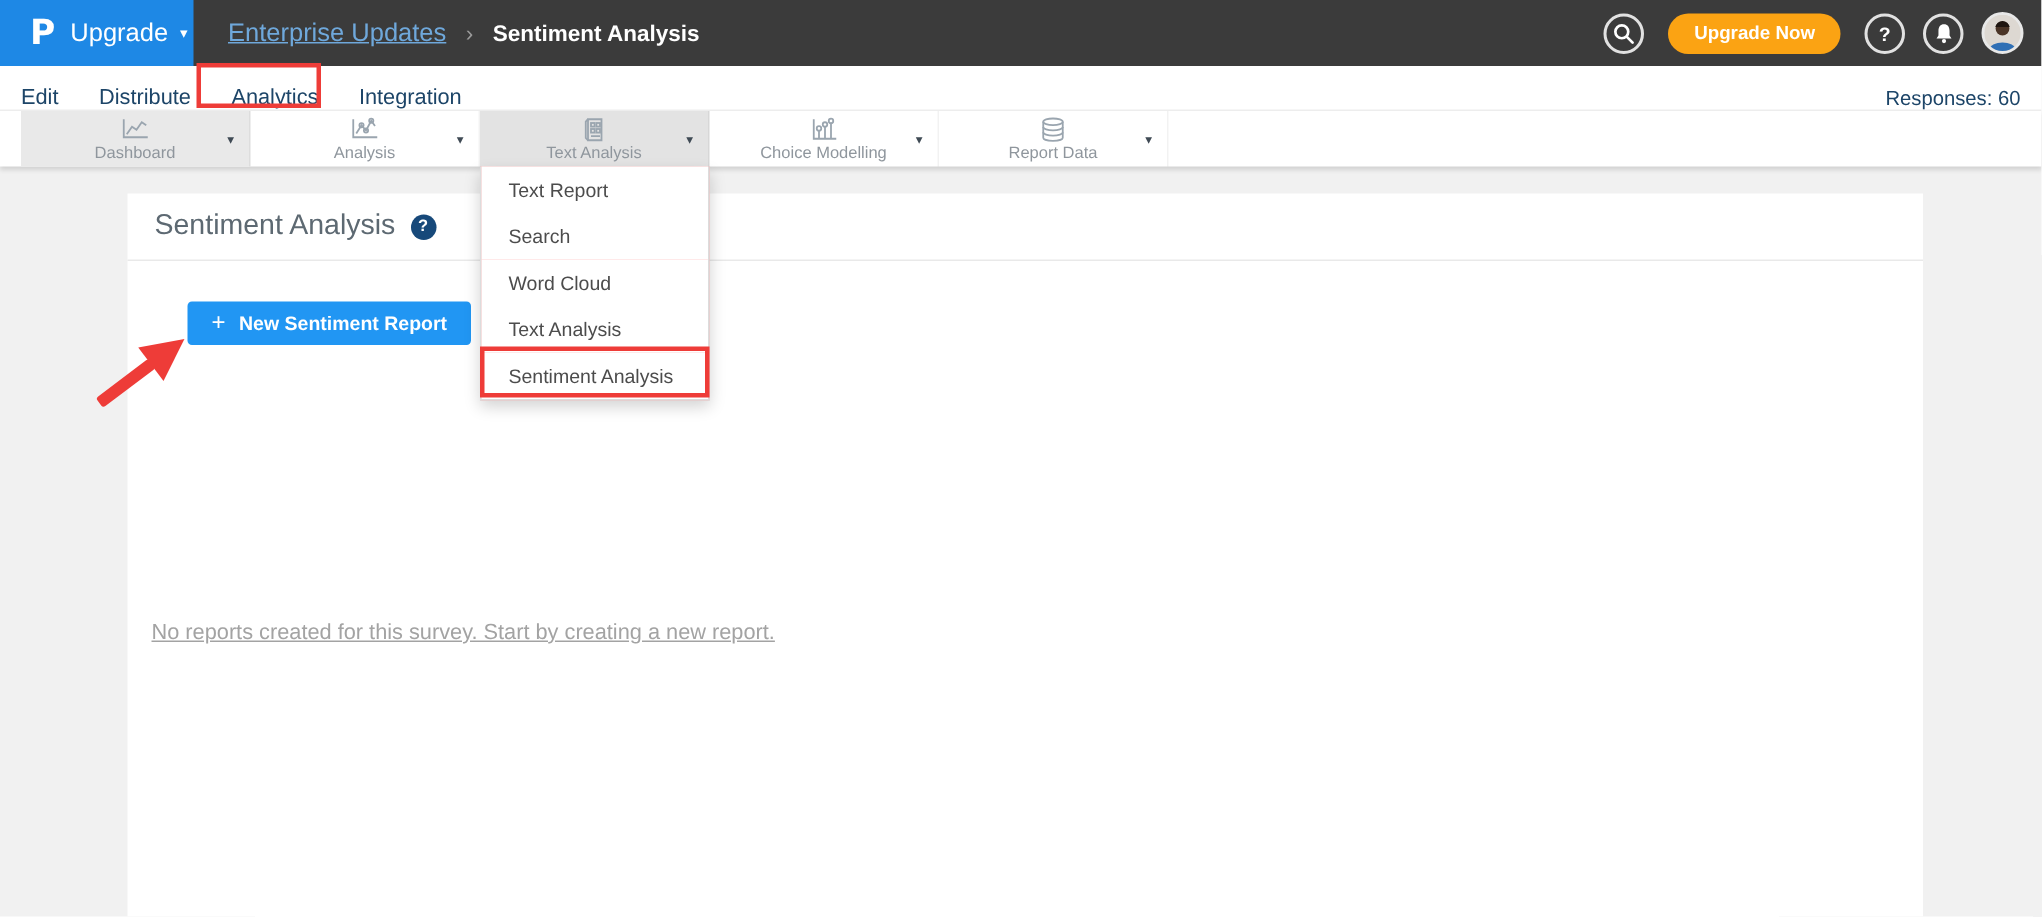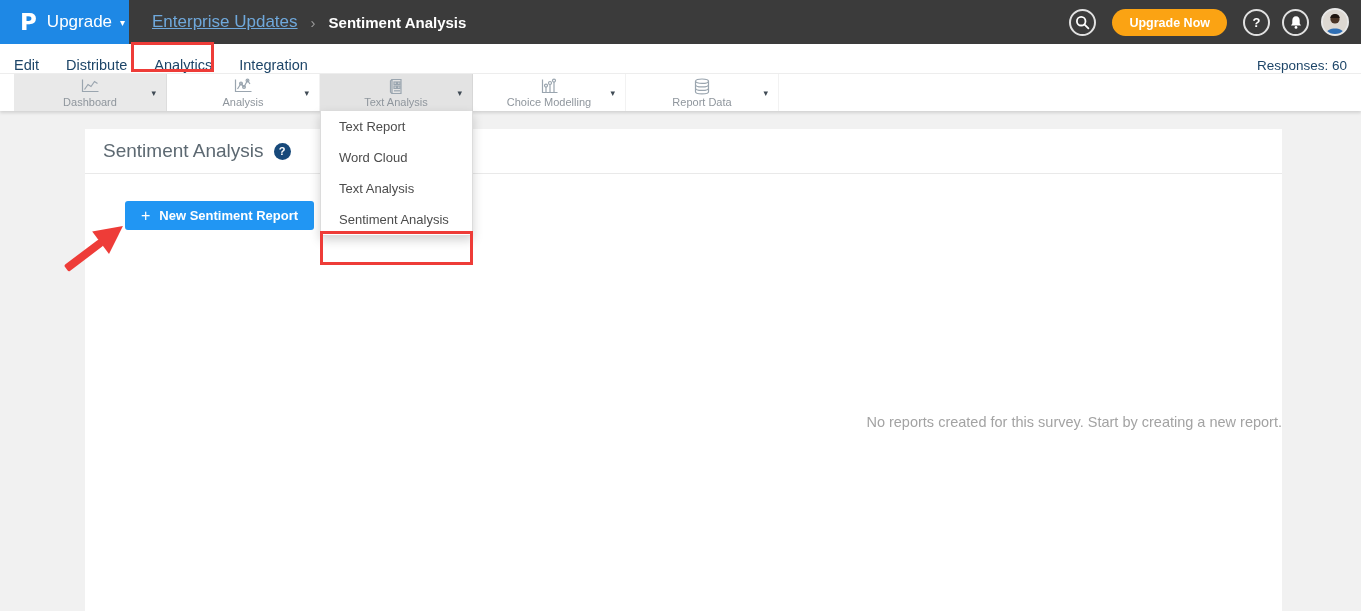--- a/index.html
+++ b/index.html
@@ -20,21 +20,21 @@
     width:129px; height:44px; background:#1e88e5;
     display:flex; align-items:center; padding-left:20px; cursor:pointer;
   }
   .logo-p { color:#fff; font-size:23px; font-weight:bold; font-family:"DejaVu Sans", sans-serif; }
   .logo-label { color:#fff; font-size:17px; margin-left:10px; }
   .logo-caret { color:#fff; font-size:10px; margin-left:8px; }
   .breadcrumb { display:flex; align-items:center; margin-left:23px; }
   .bc-survey { color:#6fa8db; font-size:17px; cursor:pointer;text-decoration:underline; }
   .bc-sep { color:#9b9b9b; font-size:15px; margin:0 13px; }
   .bc-page { color:#ffffff; font-size:15px; font-weight:600; }
-  .topbar-right { margin-left:auto; display:flex; align-items:flex-end; gap:12px; padding-right:12px; }
+  .topbar-right { margin-left:auto; display:flex; align-items:center; gap:12px; padding-right:12px; }
   .circle-btn {
     width:27px; height:27px; border-radius:50%;
     border:2px solid rgba(255,255,255,0.85);
     display:flex; align-items:center; justify-content:center;
     color:#fff; cursor:pointer; flex:0 0 auto;
   }
   .help-glyph { font-size:13px; font-weight:bold; color:#fff; }
   .upgrade-btn {
     height:27px; border-radius:14px; background:#fba313; border:none;
     color:#fff; font-size:12.5px; font-weight:bold; padding:0 17px;
@@ -104,22 +104,22 @@
   }
   .new-report-btn {
     position:absolute; left:40px; top:72px; height:29px;
     background:#2196f3; border:none; border-radius:3px;
     color:#fff; display:flex; align-items:center; padding:0 16px;
     cursor:pointer; font-family:inherit;
   }
   .btn-plus { font-size:16px; font-weight:400; margin-right:9px; }
   .btn-label { font-size:13px; font-weight:bold; }
   .empty-msg {
-    position:absolute; left:0; top:285px; width:100%;
-    text-align:right; font-size:14.5px; color:#a3a3a3;
+    position:absolute; left:16px; top:285px; width:100%;
+    text-align:left; font-size:14.5px; color:#a3a3a3;text-decoration:underline;
   }
 
   
   .anno-box { position:absolute; border:3px solid #ee3c38; background:transparent; pointer-events:none; z-index:60; }
   .anno-box.analytics { left:131px; top:42px;  width:83px;  height:30px; }
   .anno-box.sentiment { left:320px; top:231px; width:153px; height:34px; }
   .anno-arrow { position:absolute; left:56px; top:216px; width:78px; height:62px; pointer-events:none; z-index:60; }
 </style>
 </head>
 <body>
@@ -239,20 +239,21 @@
         <path d="M4.5 10.2 C4.5 11.4 7.4 12.4 11 12.4 C14.6 12.4 17.5 11.4 17.5 10.2"></path>
       </svg>
     </span>
     <span class="tab-label">Report Data</span>
     <span class="tab-caret">▾</span>
   </div>
 </div>
 
 <div class="dropdown">
   <div class="dd-item">Text Report</div>
+  <div class="dd-item">Search</div>
   <div class="dd-item">Word Cloud</div>
   <div class="dd-item">Text Analysis</div>
   <div class="dd-item">Sentiment Analysis</div>
 </div>
 
 <div class="card">
   <div class="card-header">
     <span class="card-title">Sentiment Analysis</span>
     <span class="title-help">
       <span>?</span>

